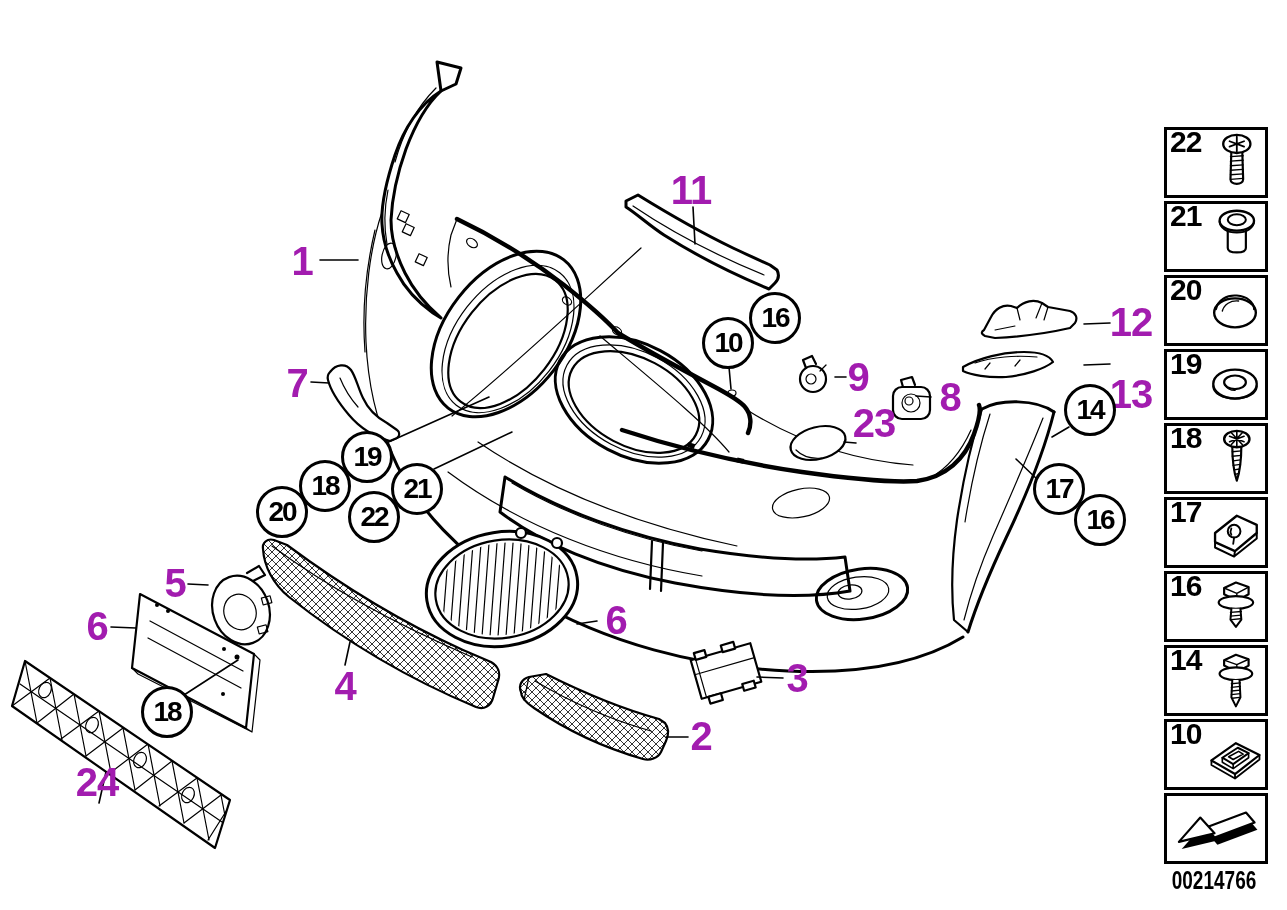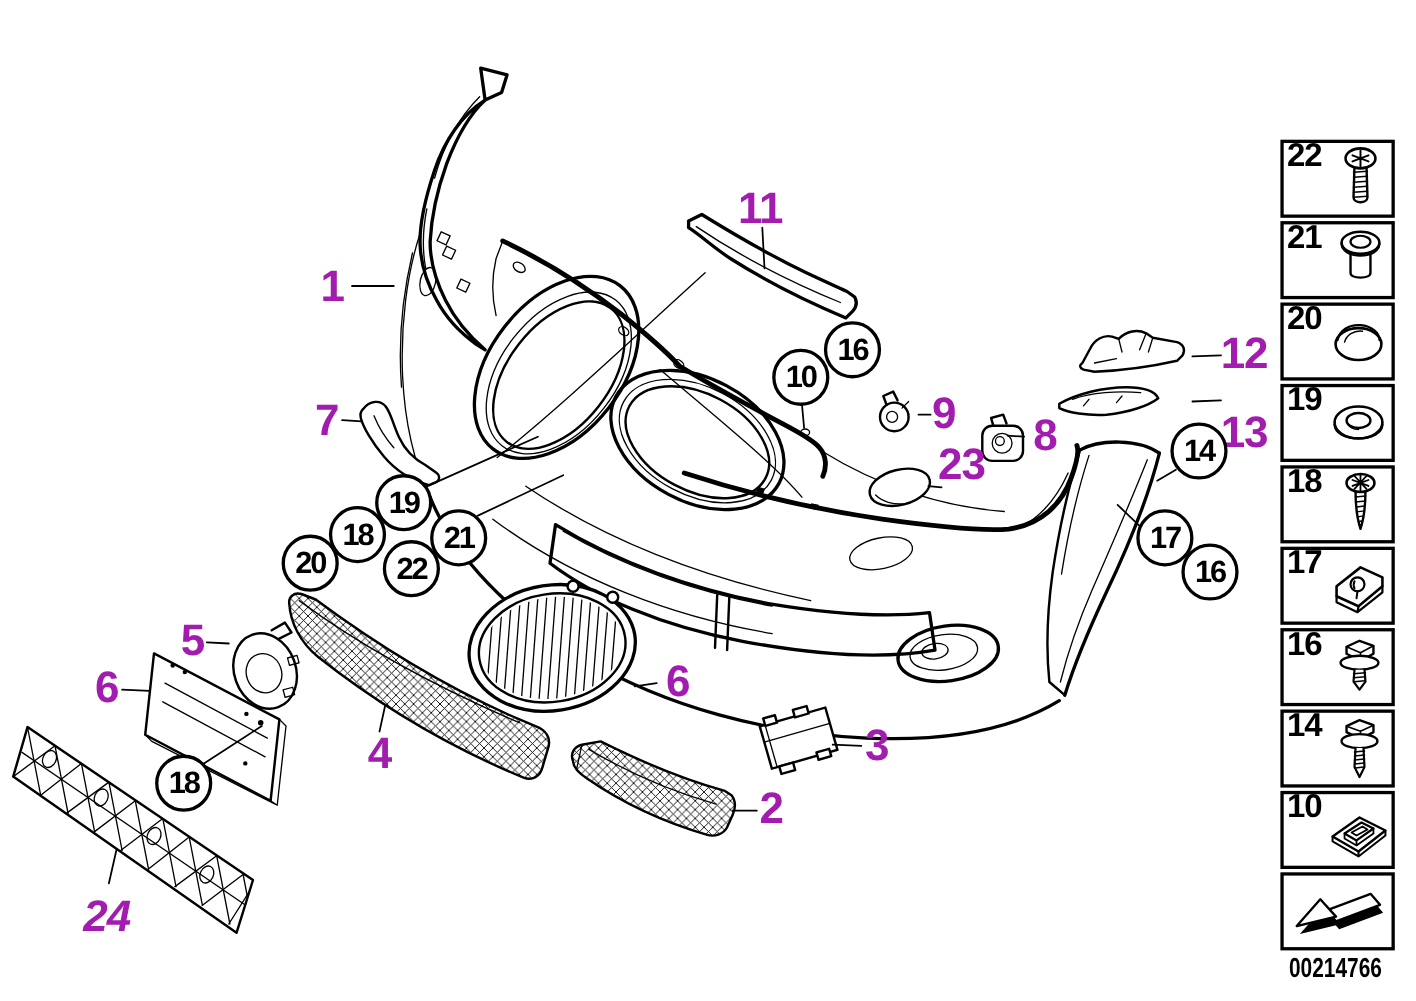--- a/index.html
+++ b/index.html
@@ -289,21 +289,21 @@
       <div class="co" style="left: 950px; top: 397px;">8</div>
       <div class="co" style="left: 1131px; top: 322px;">12</div>
       <div class="co" style="left: 1131px; top: 362px; margin-top: 32px;">13</div>
       <div class="co" style="left: 874px; top: 423px;">23</div>
       <div class="co" style="left: 175px; top: 583px;">5</div>
       <div class="co" style="left: 97px; top: 626px;">6</div>
       <div class="co" style="left: 616px; top: 620px;">6</div>
       <div class="co" style="left: 345px; top: 686px;">4</div>
       <div class="co" style="left: 701px; top: 736px;">2</div>
       <div class="co" style="left: 797px; top: 678px;">3</div>
-      <div class="co" style="left: 97px; top: 834px; font-style: italic;">24</div>
+      <div class="co" style="left: 97px; top: 782px;">24</div>
       <div class="cc" style="left: 775px; top: 318px;">16</div>
       <div class="cc" style="left: 728px; top: 343px;">10</div>
       <div class="cc" style="left: 1090px; top: 410px;">14</div>
       <div class="cc" style="left: 1059px; top: 489px;">17</div>
       <div class="cc" style="left: 1100px; top: 520px;">16</div>
       <div class="cc" style="left: 367px; top: 457px;">19</div>
       <div class="cc" style="left: 325px; top: 486px;">18</div>
       <div class="cc" style="left: 282px; top: 512px;">20</div>
       <div class="cc" style="left: 417px; top: 489px;">21</div>
       <div class="cc" style="left: 374px; top: 517px;">22</div>

